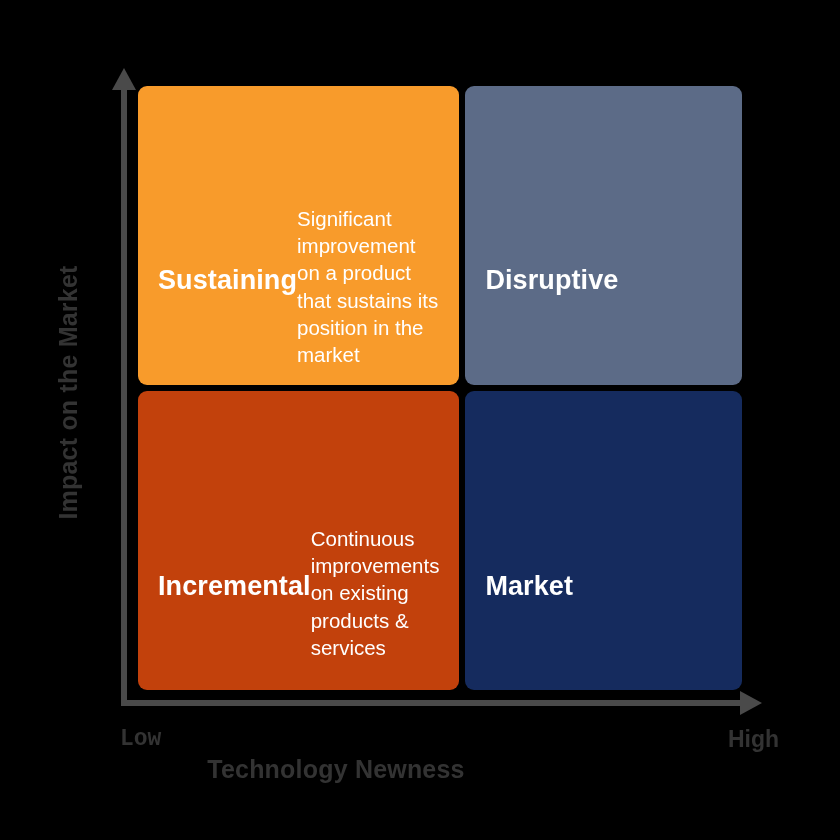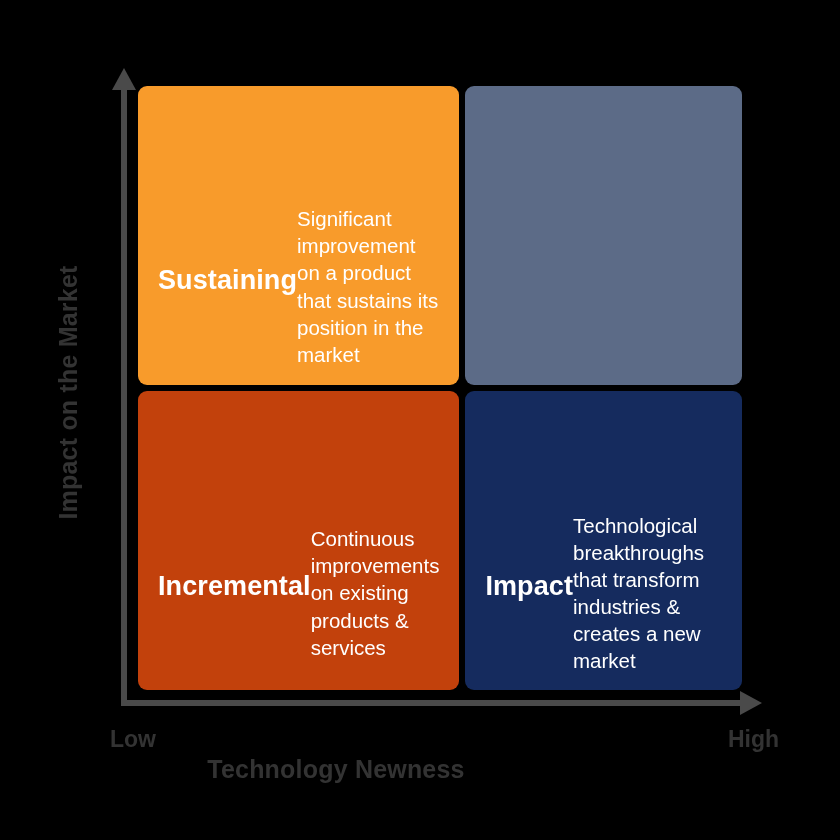--- a/index.html
+++ b/index.html
@@ -82,21 +82,21 @@
     transform: rotate(-90deg);
     transform-origin: center center;
   }
   .axis-tick {
     position: absolute;
     color: #333333;
     font-weight: bold;
     font-size: 23px;
     white-space: nowrap;
   }
-  #x-tick-low  { left: 110px; top: 726px; }
+  #x-tick-low  { left: 120px; top: 726px; font-family: Liberation Mono, monospace; }
   #x-tick-high { left: 706px; top: 726px; margin-left: 22px; }
 
   
   #matrix {
     position: absolute;
     left: 138px;
     top: 86px;
     width: 604px;
     height: 604px;
     display: grid;
@@ -154,26 +154,26 @@
   <div class="axis-tick" id="x-tick-high">High</div>
 
   <div id="matrix">
 
     <div class="quadrant top" style="background:#F89B2B;">
       <div class="q-title">Sustaining</div>
       <div class="q-desc">Significant improvement on a product that sustains its position in the market</div>
     </div>
 
     <div class="quadrant top" style="background:#5C6B87;">
+      <div class="q-title">Disruptive</div>
     </div>
 
     <div class="quadrant bottom" style="background:#c2410c;">
       <div class="q-title">Incremental</div>
       <div class="q-desc">Continuous improvements on existing products &amp; services</div>
     </div>
 
     <div class="quadrant bottom" style="background:#152B5E;">
-      <div class="q-title">Impact</div>
-      <div class="q-desc">Technological breakthroughs that transform industries &amp; creates a new market</div>
+      <div class="q-title">Market</div>
     </div>
 
   </div>
 </div>
 
 </body></html>

